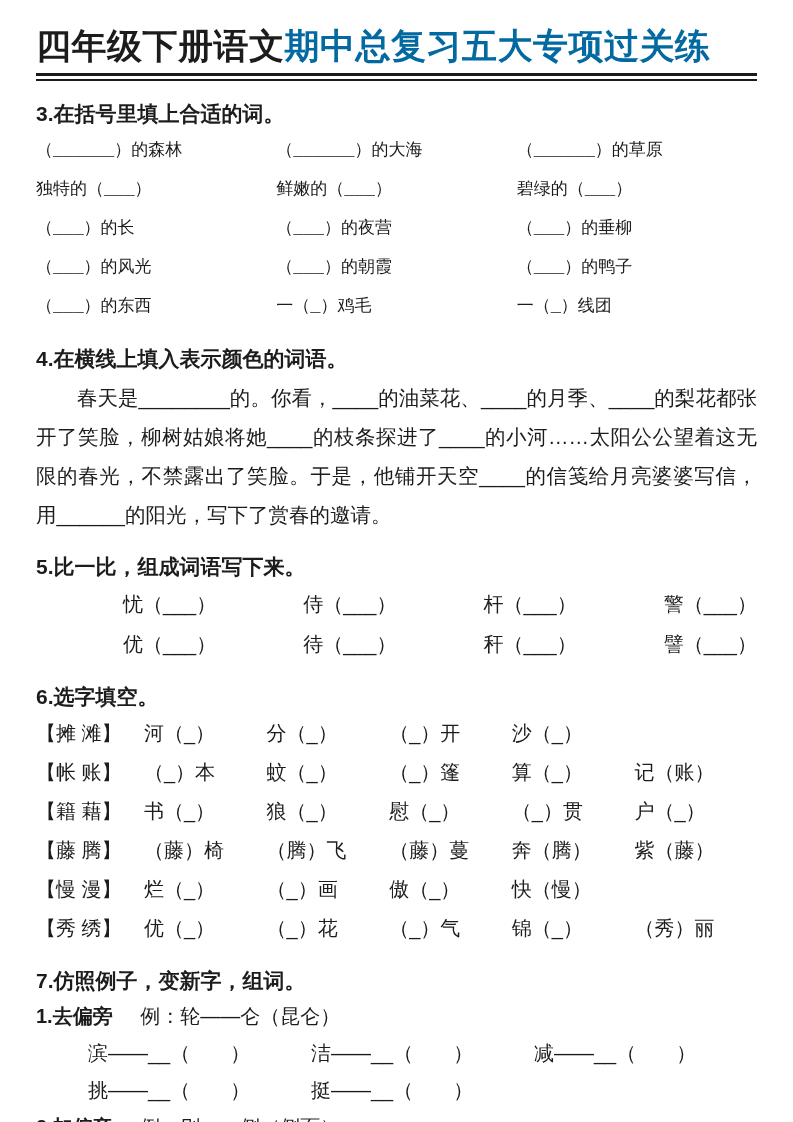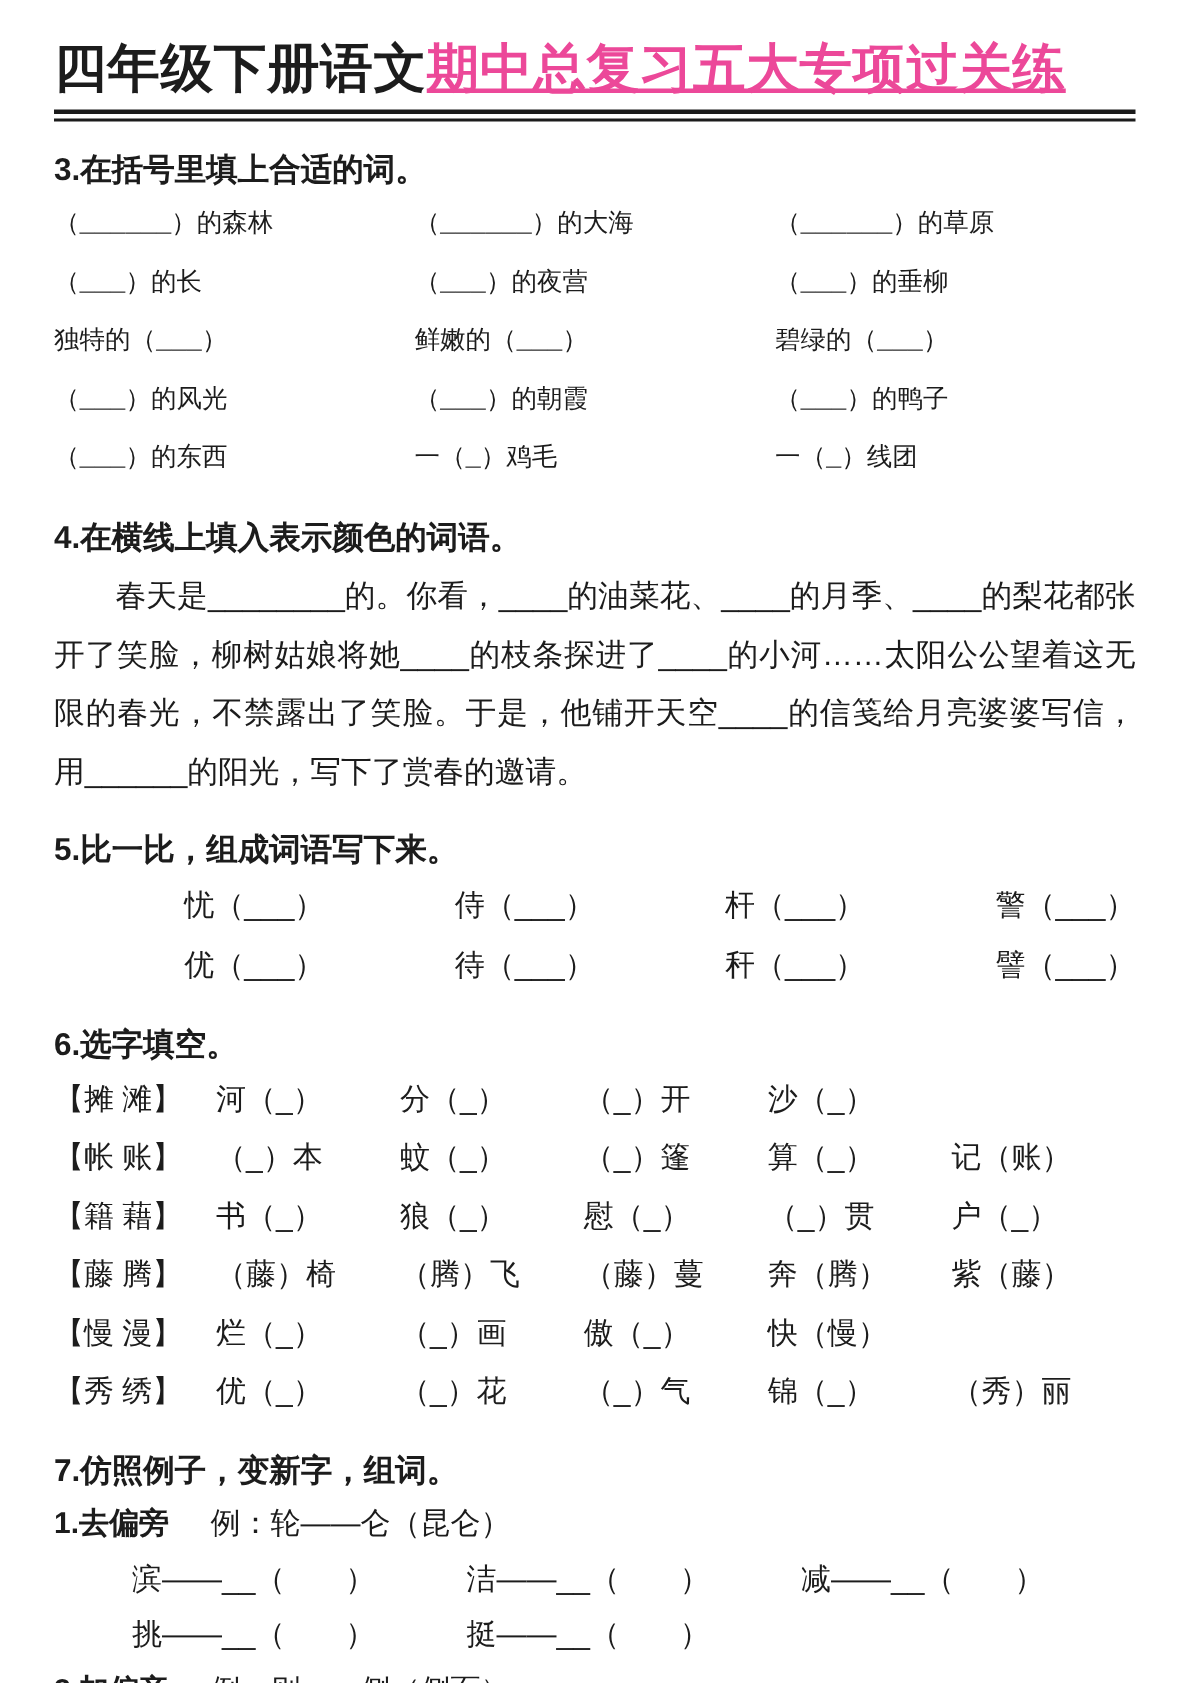--- a/index.html
+++ b/index.html
@@ -5,21 +5,21 @@
   html, body { margin:0; padding:0; background:#ffffff; }
   body {
     width:793px; height:1122px;
     font-family:"Liberation Sans", sans-serif;
     color:#1c1c1c;
     overflow:hidden;
   }
   .page { padding:22px 36px 0 36px; box-sizing:border-box; }
 
   .title { font-size:35px; font-weight:bold; letter-spacing:0.5px; white-space:nowrap; line-height:1.35; }
-  .title .t-red { color:#ec4899;text-decoration:underline; }
+  .title .t-red { color:#0369a1; }
   .rule { height:3px; border-top:3px solid #1b1b1b; border-bottom:2px solid #1b1b1b; margin:4px 0 8px 0; }
 
   .sec-heading { font-size:21px; font-weight:bold; line-height:34px; margin-top:16px; }
 
   .grid3 { display:grid; grid-template-columns:repeat(3,1fr); font-size:17px; line-height:39px;font-family:Liberation Mono, monospace; }
   .grid4 { display:grid; grid-template-columns:repeat(4,1fr); font-size:20px; line-height:40px;text-align:right; }
   .grid6 { display:grid; grid-template-columns:108px repeat(5,1fr); font-size:20px; line-height:39px; }
   .grid3i { display:grid; grid-template-columns:repeat(3,1fr); font-size:20px; line-height:37px; padding-left:52px; }
 
   .para {
@@ -43,28 +43,28 @@
   </div>
   <div class="rule"></div>
 
   <div class="sec-heading">3.在括号里填上合适的词。</div>
   <div class="grid3">
     <span>（______）的森林</span>
     <span>（______）的大海</span>
     <span>（______）的草原</span>
   </div>
   <div class="grid3">
+    <span>独特的（___）</span>
+    <span>鲜嫩的（___）</span>
+    <span>碧绿的（___）</span>
+  </div>
+  <div class="grid3">
     <span>（___）的长</span>
     <span>（___）的夜营</span>
     <span>（___）的垂柳</span>
-  </div>
-  <div class="grid3">
-    <span>独特的（___）</span>
-    <span>鲜嫩的（___）</span>
-    <span>碧绿的（___）</span>
   </div>
   <div class="grid3">
     <span>（___）的风光</span>
     <span>（___）的朝霞</span>
     <span>（___）的鸭子</span>
   </div>
   <div class="grid3">
     <span>（___）的东西</span>
     <span>一（_）鸡毛</span>
     <span>一（_）线团</span>

